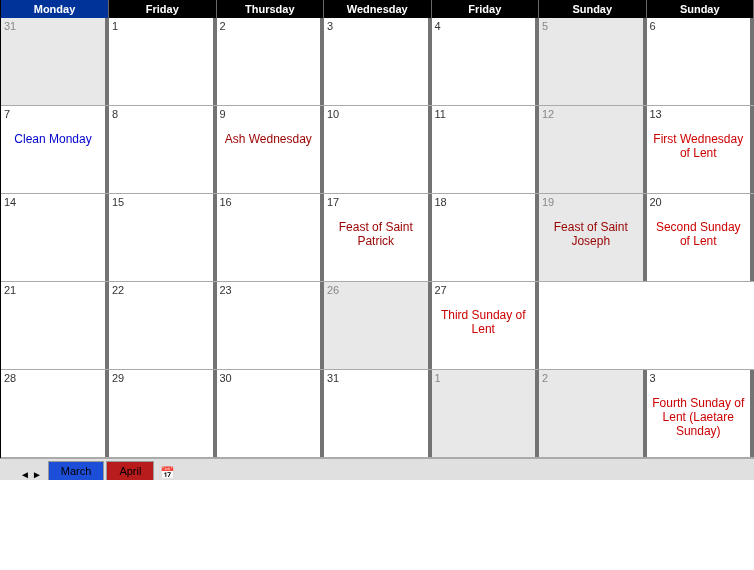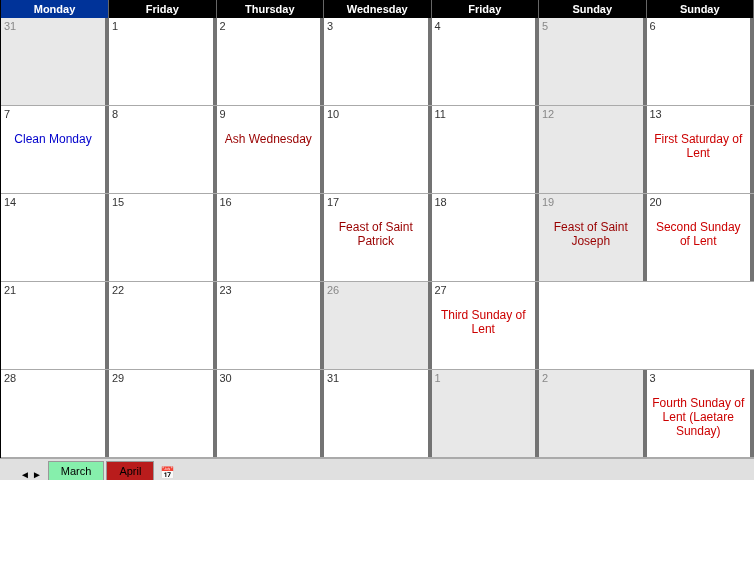--- a/index.html
+++ b/index.html
@@ -23,21 +23,21 @@
     .day-number { font-size: 11px; color: #333; display: block; margin-bottom: 2px; }
     .day-number.grayed-num { color: #888; }
     
     .event { font-size: 12px; text-align: center; margin-top: 12px; }
     .event.blue { color: #0000cc; }
     .event.red { color: #cc0000; }
     .event.dark-red { color: #990000; }
     
     .tab-bar { height: 22px; background: #e0e0e0; border-top: 1px solid #aaa; display: flex; align-items: flex-end; padding-left: 20px; gap: 0; }
     .tab { padding: 3px 12px; background: #fff; border: 1px solid #999; border-bottom: none; font-size: 11px; cursor: pointer; margin-right: 2px; }
-    .tab.active { background: #86efac; font-weight: normal; }
+    .tab.active { background: #1d4ed8; font-weight: normal; }
     .tab.inactive { background: #b91c1c; }
   </style>
 </head>
 <body>
 
 <div class="calendar-wrapper">
   <div class="calendar-grid">
     <div class="header-row">
     <div class="header-cell current">Monday</div>
         <div class="header-cell">Friday</div>
@@ -87,21 +87,21 @@
             <span class="day-number">10</span>
           </div>
           <div class="day-cell">
             <span class="day-number">11</span>
           </div>
           <div class="day-cell grayed">
             <span class="day-number grayed-num">12</span>
           </div>
           <div class="day-cell">
             <span class="day-number">13</span>
-            <div class="event red">First Saturday of Lent</div>
+            <div class="event red">First Wednesday of Lent</div>
           </div>
         </div>
         <div class="week-row">
           <div class="day-cell">
             <span class="day-number">14</span>
           </div>
           <div class="day-cell">
             <span class="day-number">15</span>
           </div>
           <div class="day-cell">

